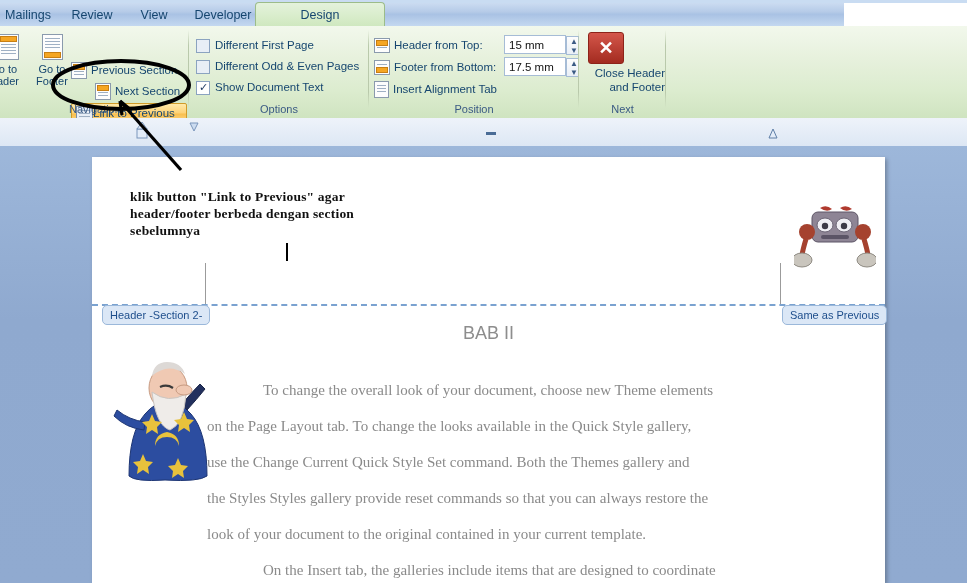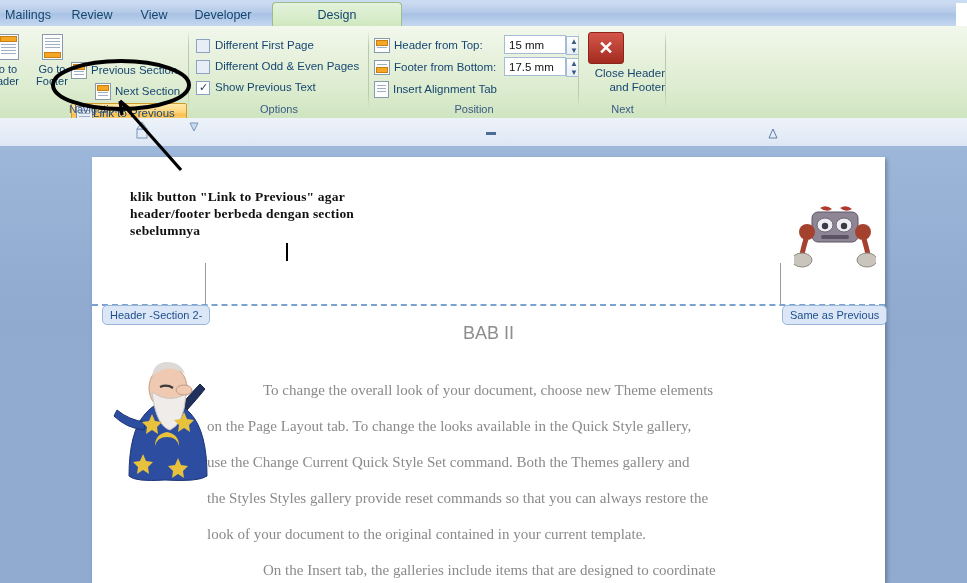--- a/index.html
+++ b/index.html
@@ -4,21 +4,21 @@
 <style>
   html,body{margin:0;padding:0;}
   body{
     width:967px;height:583px;overflow:hidden;position:relative;
     font-family:"Liberation Sans", sans-serif;
     background:#fff;
   }
   
   #ribbon{position:absolute;left:0;top:0;width:967px;height:118px;overflow:hidden;}
   .tabstrip{
-    position:absolute;left:0;top:0;width:956px;height:26px;
+    position:absolute;left:0;top:0;width:844px;height:26px;
     background:linear-gradient(#d2e1f4,#b6cbe8 45%,#a9c2e4 55%,#c4d8f0);
     border-bottom:1px solid #9ab4d8;
   }
   .tabstrip .topline{position:absolute;left:0;top:0;width:967px;height:3px;background:#c9dcf2;}
   .tab{
     position:absolute;top:4px;height:22px;line-height:22px;
     font-size:12.5px;color:#16466f;text-align:center;white-space:nowrap;
   }
   .tab.active{
     background:linear-gradient(#e4f2dc,#d7ecc9 60%,#cde7bd);
@@ -114,21 +114,21 @@
 <body>
 
 <div id="ribbon">
 
   <div class="tabstrip">
     <div class="topline"></div>
     <div class="tab" style="left:0px;width:56px;">Mailings</div>
     <div class="tab" style="left:62px;width:60px;text-align:center;">Review</div>
     <div class="tab" style="left:128px;width:52px;">View</div>
     <div class="tab" style="left:186px;width:74px;">Developer</div>
-    <div class="tab active" style="left:272px;width:128px;">Design</div>
+    <div class="tab active" style="left:255px;width:128px;">Design</div>
   </div>
 
   <div class="ribbonbody">
 
     <div class="group" style="left:0px;width:188px;">
 
       <div class="bigbtn" style="left:-12px;top:6px;width:40px;">
         <span class="docicon" style="width:19px;height:24px;">
           <b class="orangebar" style="top:1px;"></b>
           <i style="top:9px;"></i><i style="top:12px;"></i><i style="top:15px;"></i><i style="top:18px;"></i>
@@ -169,21 +169,21 @@
     <div class="gsep" style="left:188px;"></div>
 
     <div class="group" style="left:190px;width:178px;">
       <div class="smallitem" style="left:6px;top:8px;">
         <span class="chk off"></span><span>Different First Page</span>
       </div>
       <div class="smallitem" style="left:6px;top:29px;">
         <span class="chk off"></span><span>Different Odd &amp; Even Pages</span>
       </div>
       <div class="smallitem" style="left:6px;top:50px;">
-        <span class="chk"><span class="tick">✓</span></span><span>Show Previous Text</span>
+        <span class="chk"><span class="tick">✓</span></span><span>Show Document Text</span>
       </div>
       <div class="glabel">Options</div>
     </div>
     <div class="gsep" style="left:368px;"></div>
 
     <div class="group" style="left:370px;width:208px;">
       <div class="smallitem" style="left:4px;top:8px;">
         <span class="ic docicon" style="width:14px;height:13px;">
           <b class="orangebar" style="top:1px;"></b><i style="top:8px;"></i>
         </span><span>Header from Top:</span>

